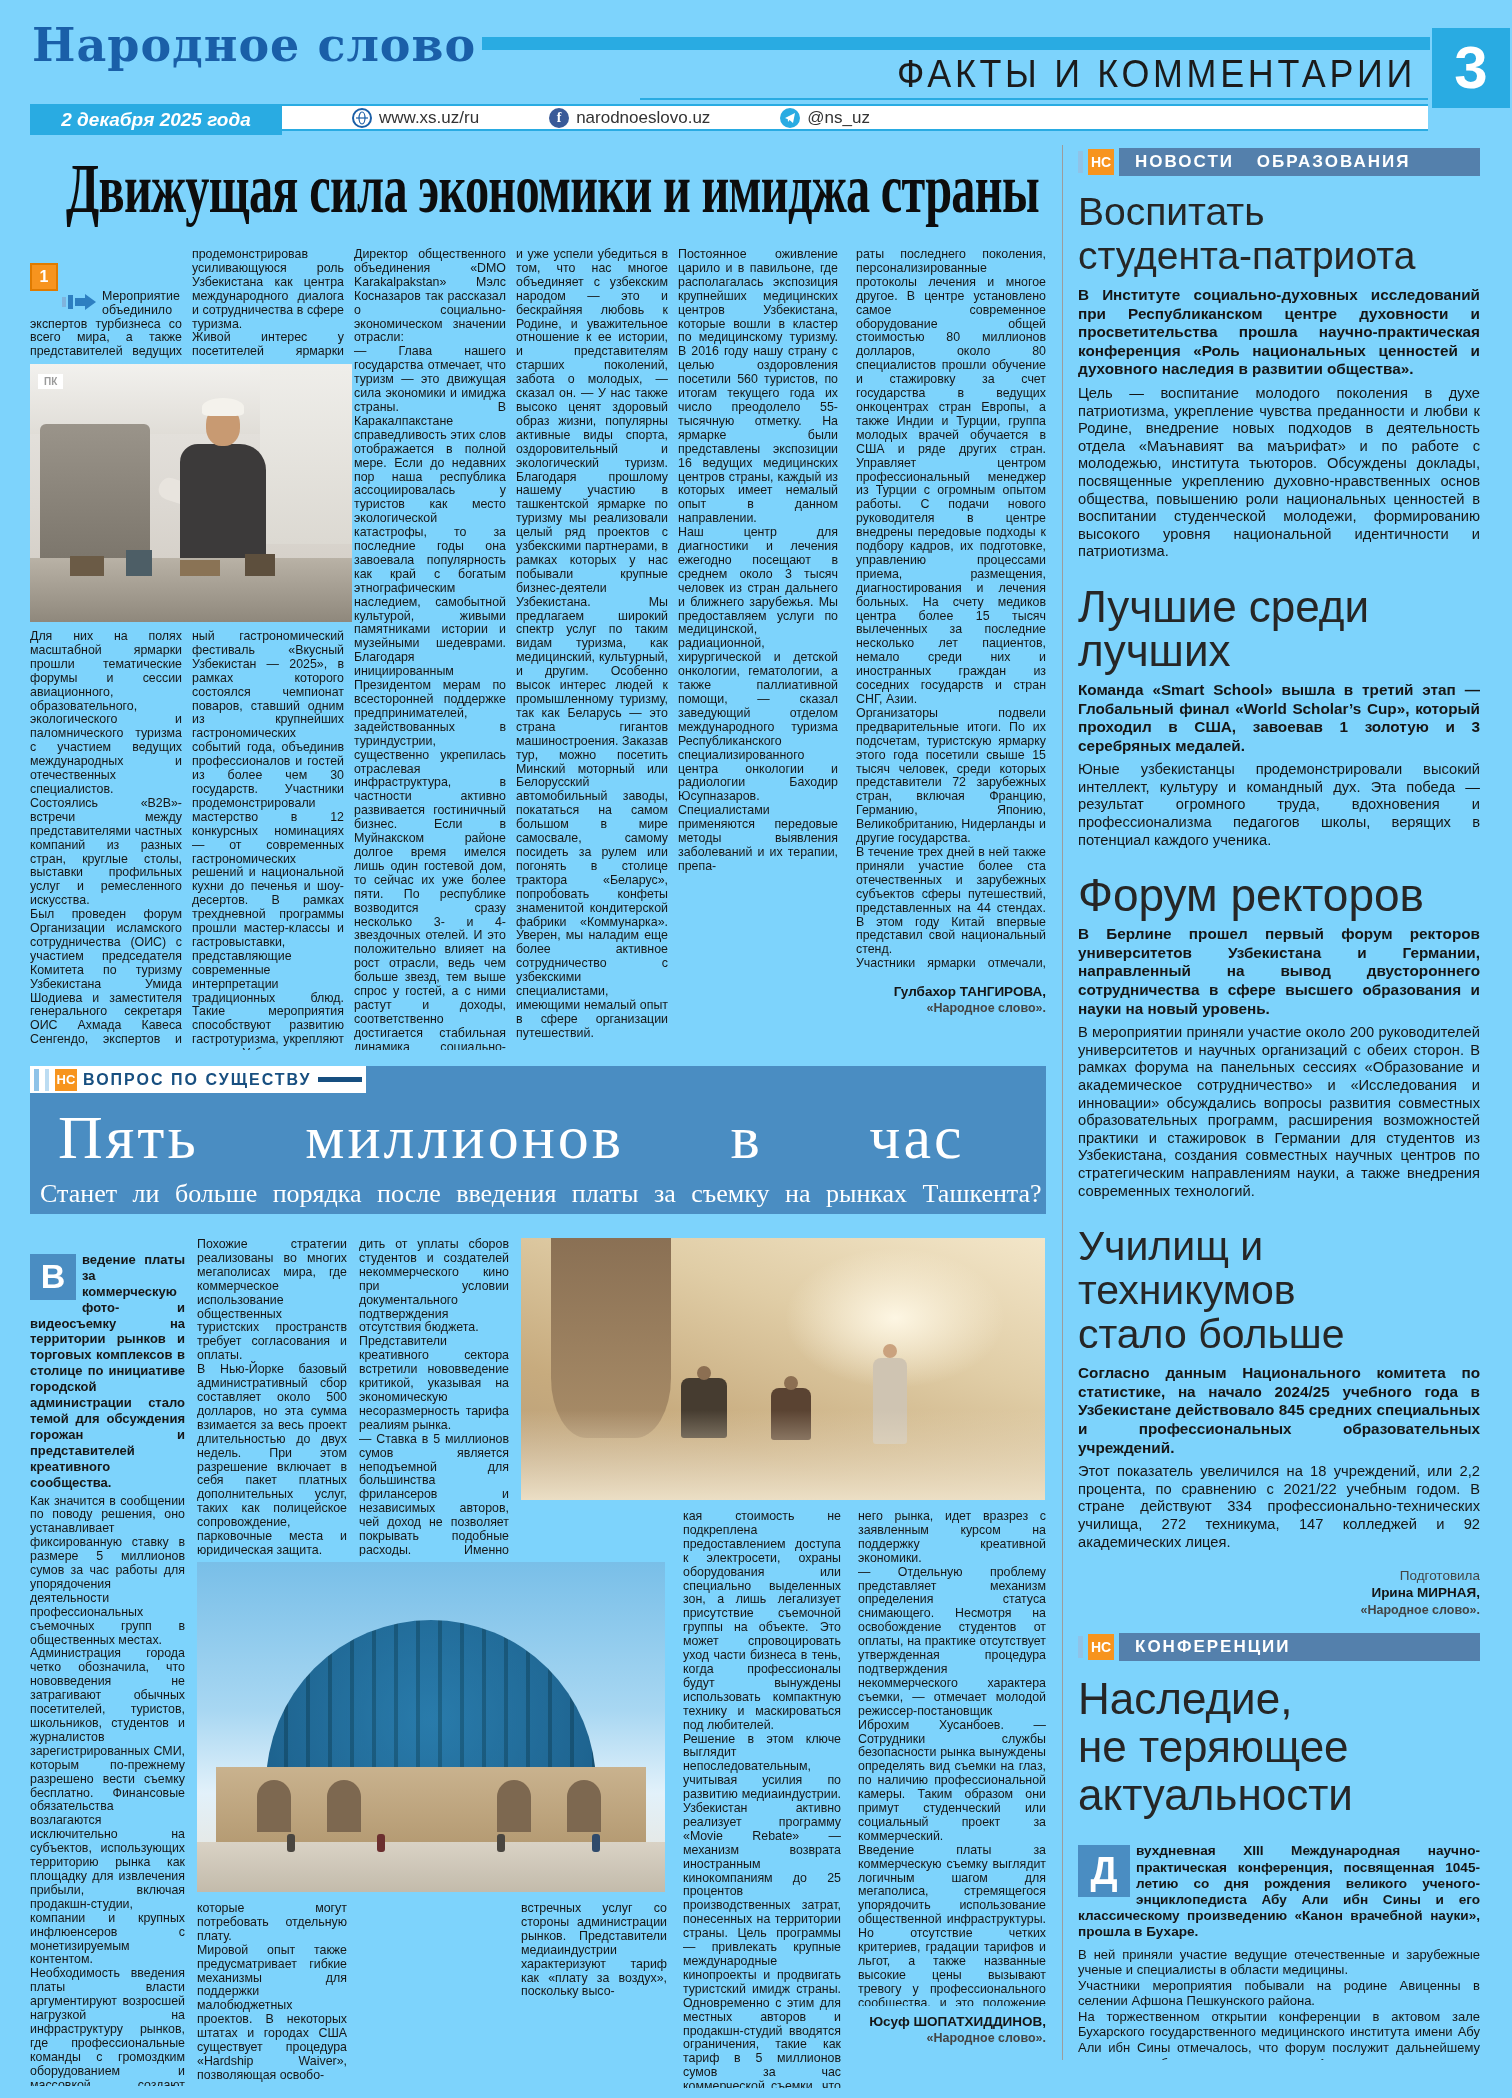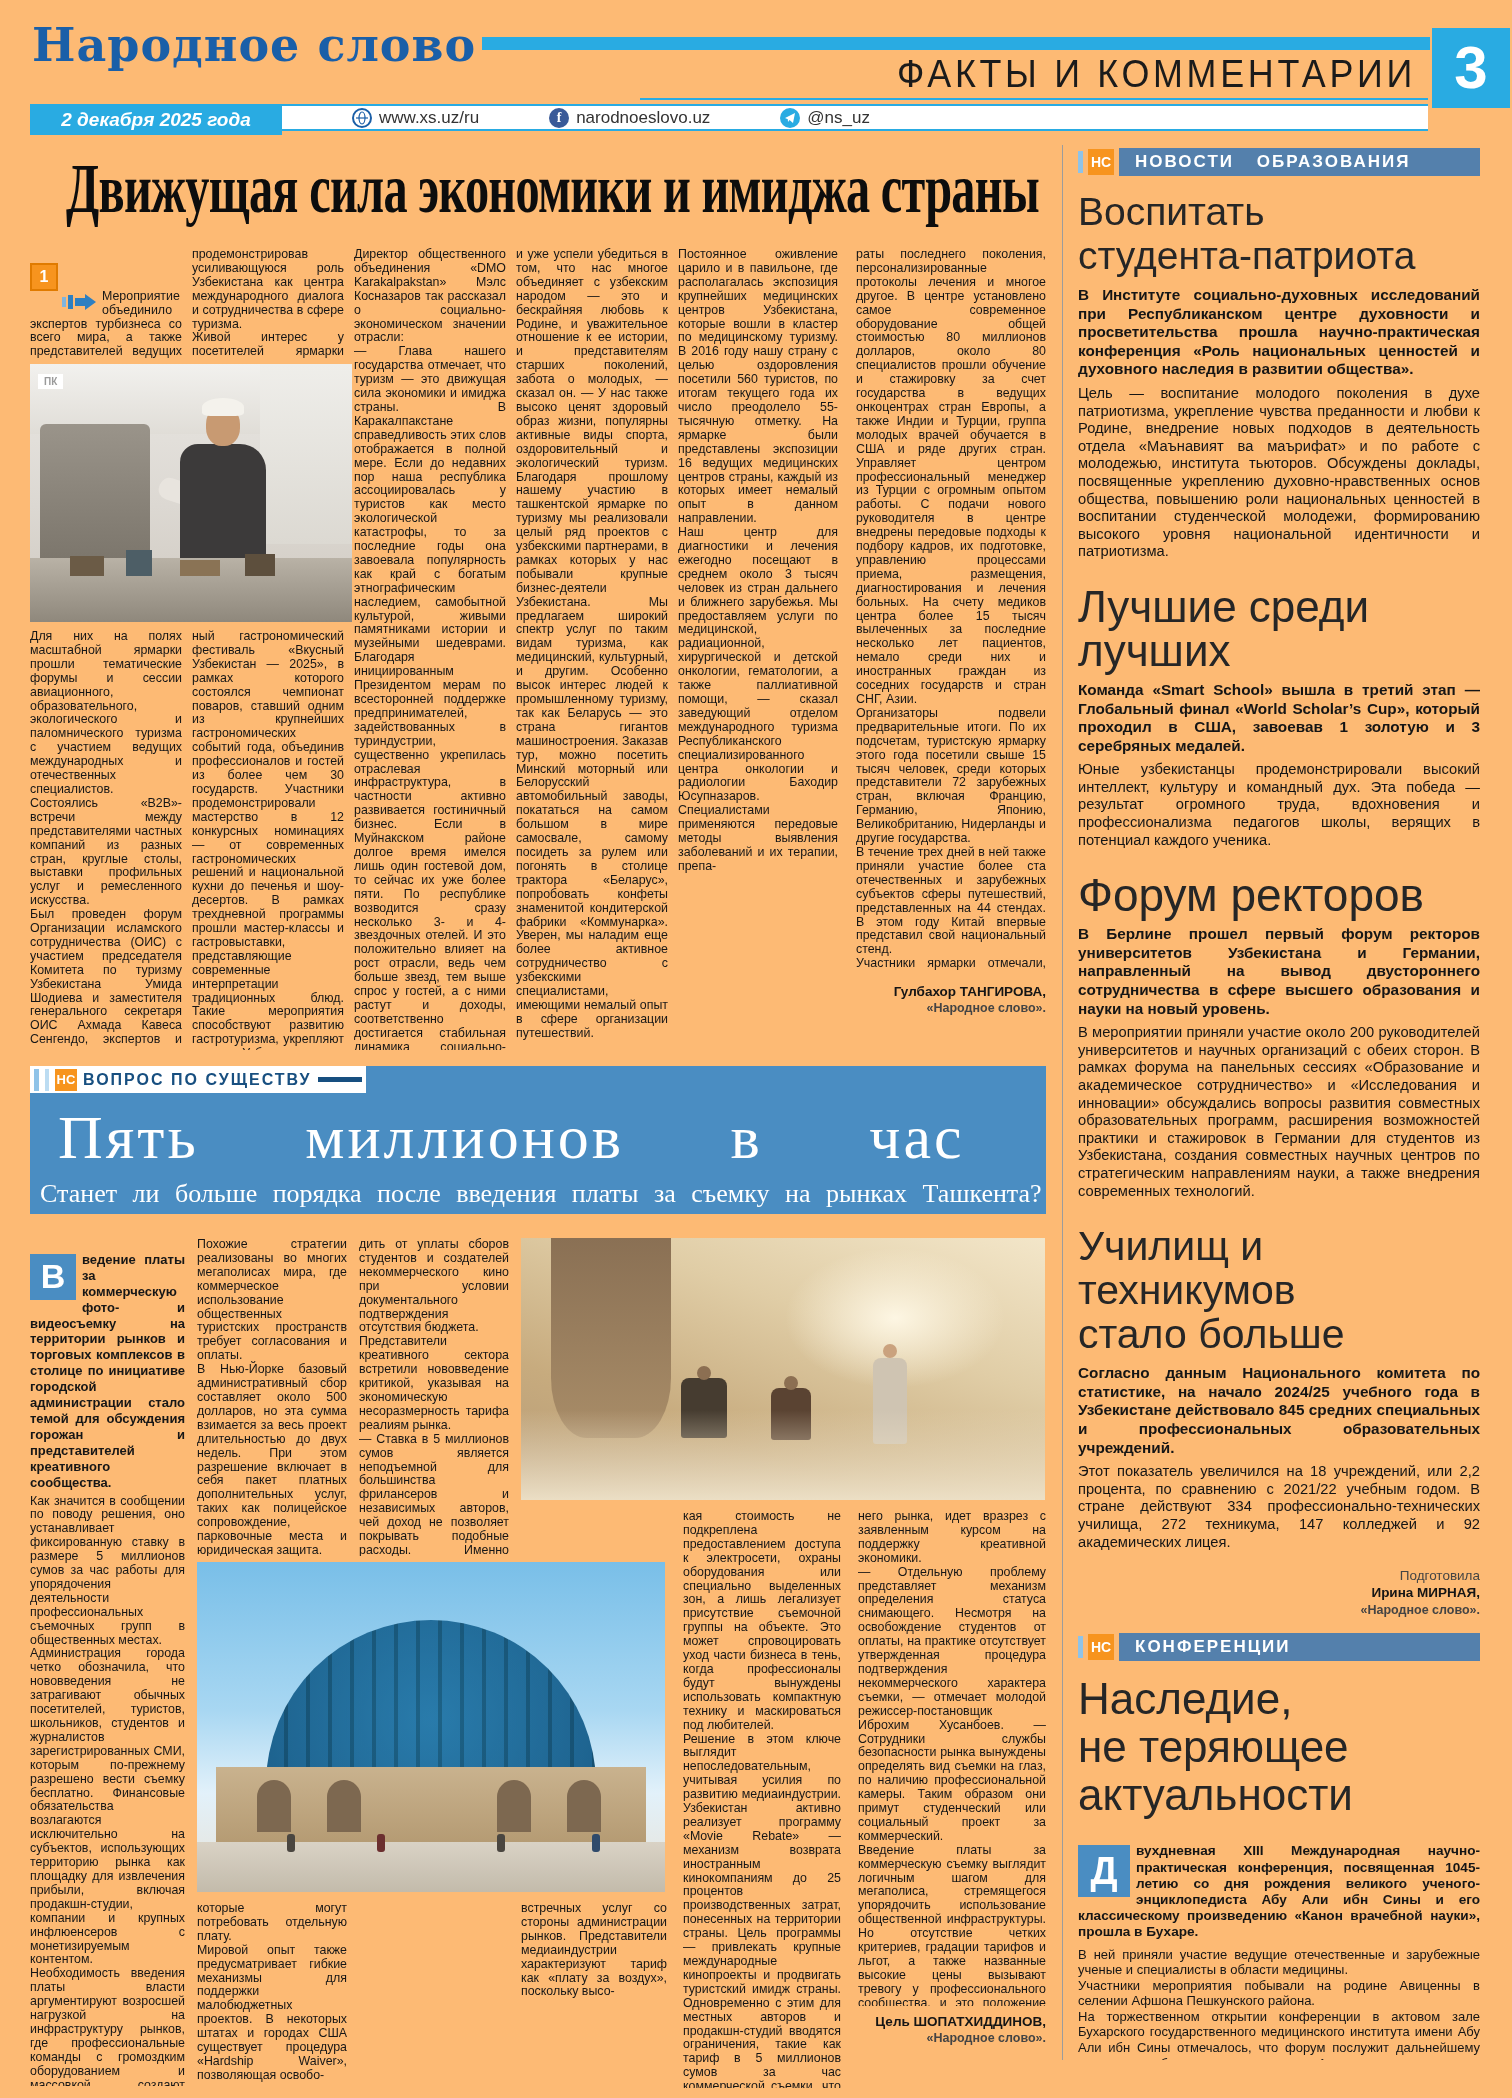--- a/index.html
+++ b/index.html
@@ -1,16 +1,16 @@
 <!DOCTYPE html>
 <html><head>
 <meta charset="utf-8">
 <style>
   html,body{margin:0;padding:0;background:#888;}
-  .page{position:relative;width:1512px;height:2098px;background:#fdba74;margin:0 auto;overflow:hidden;
+  .page{position:relative;width:1512px;height:2098px;background:#7dd3fc;margin:0 auto;overflow:hidden;
         font-family:"Liberation Sans",sans-serif;color:#151515;}
   .abs{position:absolute;}
   
   .masthead{font-family:"DejaVu Serif",serif;font-weight:700;font-size:46px;color:#1a5fa8;letter-spacing:1px;}
   .topbar{background:#29abe2;}
   .pagebox{background:#29abe2;color:#fff;text-align:center;font-weight:700;}
   .sectiontitle{font-size:39px;font-weight:300;letter-spacing:4px;color:#1b1b1b;white-space:nowrap;
                 transform:scaleX(.92);transform-origin:right center;}
   .datebar{background:#29abe2;color:#fff;font-weight:700;font-size:19px;text-align:center;line-height:31px;font-style:italic;}
   .linkstrip{border-top:2px solid #29abe2;border-bottom:2px solid #29abe2;background:#fff;}
@@ -230,21 +230,21 @@
 
   <div class="abs body" style="left:197px;top:1902px;width:150px;height:186px;">которые могут потребовать отдельную плату.
 Мировой опыт также предусматривает гибкие механизмы для поддержки малобюджетных проектов. В некоторых штатах и городах США существует процедура «Hardship Waiver», позволяющая освобо-</div>
   <div class="abs body" style="left:521px;top:1902px;width:146px;height:186px;">встречных услуг со стороны администрации рынков. Представители медиаиндустрии характеризуют тариф как «плату за воздух», поскольку высо-</div>
   <div class="abs body" style="left:683px;top:1510px;width:158px;height:578px;">кая стоимость не подкреплена предоставлением доступа к электросети, охраны оборудования или специально выделенных зон, а лишь легализует присутствие съемочной группы на объекте. Это может спровоцировать уход части бизнеса в тень, когда профессионалы будут вынуждены использовать компактную технику и маскироваться под любителей.
 Решение в этом ключе выглядит непоследовательным, учитывая усилия по развитию медиаиндустрии. Узбекистан активно реализует программу «Movie Rebate» — механизм возврата иностранным кинокомпаниям до 25 процентов производственных затрат, понесенных на территории страны. Цель программы — привлекать крупные международные кинопроекты и продвигать туристский имидж страны. Одновременно с этим для местных авторов и продакшн-студий вводятся ограничения, такие как тариф в 5 миллионов сумов за час коммерческой съемки, что создает неравные условия для внутреннего и внеш-</div>
   <div class="abs body" style="left:858px;top:1510px;width:188px;height:496px;">него рынка, идет вразрез с заявленным курсом на поддержку креативной экономики.
 — Отдельную проблему представляет механизм определения статуса снимающего. Несмотря на освобождение студентов от оплаты, на практике отсутствует утвержденная процедура подтверждения некоммерческого характера съемки, — отмечает молодой режиссер-постановщик Иброхим Хусанбоев. — Сотрудники службы безопасности рынка вынуждены определять вид съемки на глаз, по наличию профессиональной камеры. Таким образом они примут студенческий или социальный проект за коммерческий.
 Введение платы за коммерческую съемку выглядит логичным шагом для мегаполиса, стремящегося упорядочить использование общественной инфраструктуры. Но отсутствие четких критериев, градации тарифов и льгот, а также названные высокие цены вызывают тревогу у профессионального сообщества, и это положение дел идет вразрез с усилиями по повышению туристской привлекательности столицы.</div>
   <div class="abs byline" style="left:858px;top:2014px;width:188px;">
-    <b>Цель ШОПАТХИДДИНОВ,</b><br>
+    <b>Юсуф ШОПАТХИДДИНОВ,</b><br>
     <span class="src">«Народное слово».</span>
   </div>
 
   <div class="vrule" style="left:1062px;top:145px;height:1915px;"></div>
 
   <div class="abs sidewrap" style="left:1078px;top:148px;width:402px;height:1912px;overflow:hidden;">
 
     <div class="sidebar-bar">
       <span class="deco"></span>
       <span class="nsbox" style="width:26px;height:26px;font-size:14px;">НС</span>

